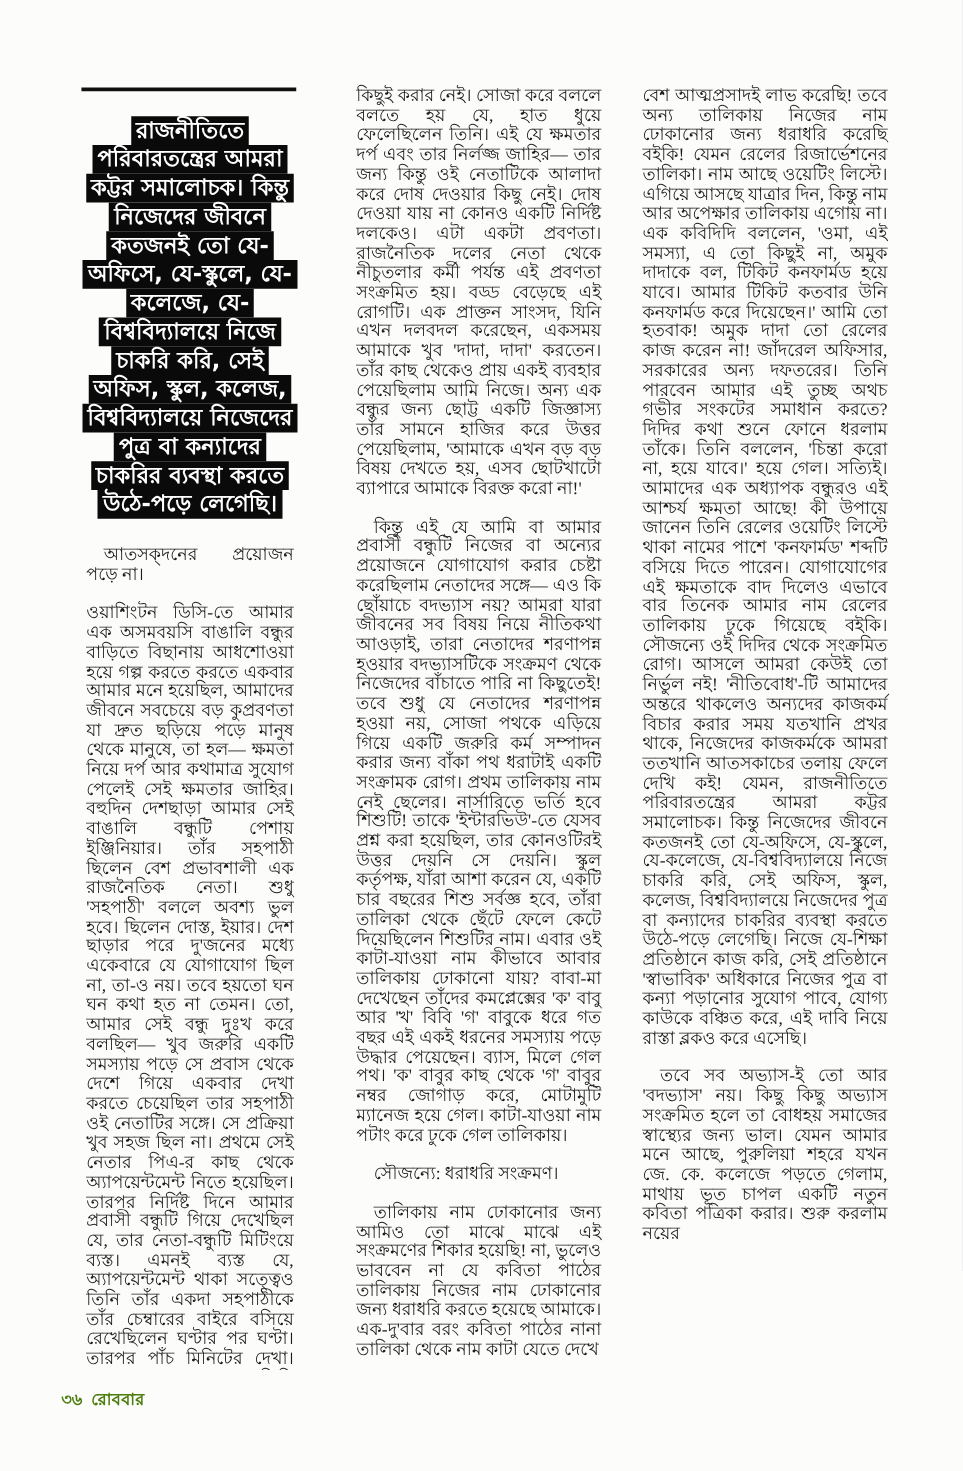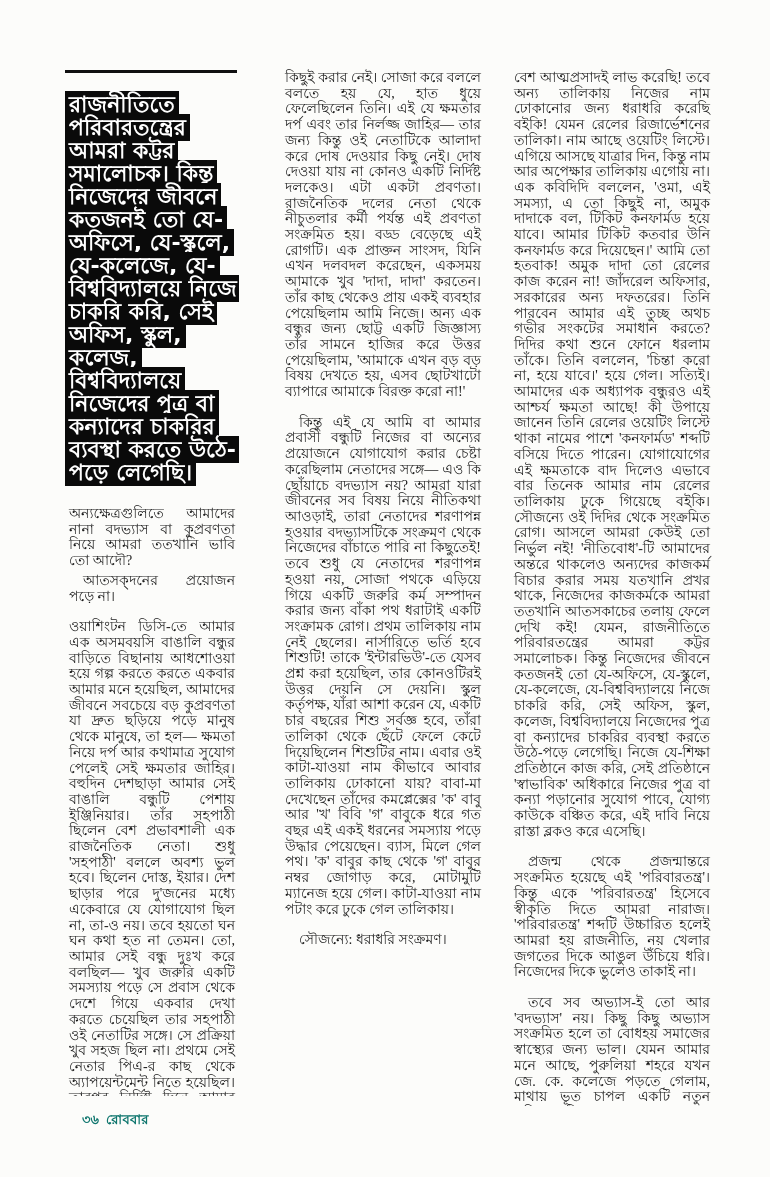--- a/index.html
+++ b/index.html
@@ -29,77 +29,76 @@
   .top-rule {
     width: 172px;
     height: 3px;
     background: #101010;
     margin: 4px 0 20px 0;
   }
 
   .pull-quote {
     font-family: "DejaVu Sans", "Liberation Sans", sans-serif;
     font-weight: bold;
-    font-size: 22px;
+    font-size: 18px;
     line-height: 23px;
     margin: 10px 0 22px 0;
-    text-align: left;
+    text-align: center;
   }
   .pull-quote .hl {
     background: #0a0a0a;
     color: #ffffff;
     padding: 1px 4px;
     -webkit-box-decoration-break: clone;
     box-decoration-break: clone;
   }
 
   .para {
     margin: 4px;
     font-size: 14px;
     line-height: 15.7px;
     text-align: justify;
   }
   .para.indent { text-indent: 14px; }
   .para.gap    { margin-top: 15px; }
 
   .page-footer {
     position: absolute;
-    left: 82px;
+    left: 49px;
     top: 1110px;
     font-family: "DejaVu Sans", "Liberation Sans", sans-serif;
     font-size: 13px;
-    color: #0f766e;
+    color: #4d7c0f;
   }
   .page-footer .page-num { font-weight: bold; margin-right: 7px; }
   .page-footer .mag-name { font-weight: bold; letter-spacing: 0.3px; }
 </style>
 </head>
 <body>
 
 <div class="page">
 
   <div class="col col-left">
     <div class="top-rule"></div>
 
     <p class="pull-quote"><span class="hl">রাজনীতিতে পরিবারতন্ত্রের আমরা কট্টর সমালোচক। কিন্তু নিজেদের জীবনে কতজনই তো যে-অফিসে, যে-স্কুলে, যে-কলেজে, যে-বিশ্ববিদ্যালয়ে নিজে চাকরি করি, সেই অফিস, স্কুল, কলেজ, বিশ্ববিদ্যালয়ে নিজেদের পুত্র বা কন্যাদের চাকরির ব্যবস্থা করতে উঠে-পড়ে লেগেছি।</span></p>
 
-    <p class="para">অন্যক্ষেত্রগুলিতে আমাদের নানা বদভ্যাস বা কুপ্রবণতা নিয়ে আমরা ততখানি ভাবি তো আদৌ?</p>
     <p class="para indent">আতসক্দনের প্রয়োজন পড়ে না।</p>
     <p class="para gap">ওয়াশিংটন ডিসি-তে আমার এক অসমবয়সি বাঙালি বন্ধুর বাড়িতে বিছানায় আধশোওয়া হয়ে গল্প করতে করতে একবার আমার মনে হয়েছিল, আমাদের জীবনে সবচেয়ে বড় কুপ্রবণতা যা দ্রুত ছড়িয়ে পড়ে মানুষ থেকে মানুষে, তা হল— ক্ষমতা নিয়ে দর্প আর কথামাত্র সুযোগ পেলেই সেই ক্ষমতার জাহির। বহুদিন দেশছাড়া আমার সেই বাঙালি বন্ধুটি পেশায় ইঞ্জিনিয়ার। তাঁর সহপাঠী ছিলেন বেশ প্রভাবশালী এক রাজনৈতিক নেতা। শুধু 'সহপাঠী' বললে অবশ্য ভুল হবে। ছিলেন দোস্ত, ইয়ার। দেশ ছাড়ার পরে দু'জনের মধ্যে একেবারে যে যোগাযোগ ছিল না, তা-ও নয়। তবে হয়তো ঘন ঘন কথা হত না তেমন। তো, আমার সেই বন্ধু দুঃখ করে বলছিল— খুব জরুরি একটি সমস্যায় পড়ে সে প্রবাস থেকে দেশে গিয়ে একবার দেখা করতে চেয়েছিল তার সহপাঠী ওই নেতাটির সঙ্গে। সে প্রক্রিয়া খুব সহজ ছিল না। প্রথমে সেই নেতার পিএ-র কাছ থেকে অ্যাপয়েন্টমেন্ট নিতে হয়েছিল। তারপর নির্দিষ্ট দিনে আমার প্রবাসী বন্ধুটি গিয়ে দেখেছিল যে, তার নেতা-বন্ধুটি মিটিংয়ে ব্যস্ত। এমনই ব্যস্ত যে, অ্যাপয়েন্টমেন্ট থাকা সত্ত্বেও তিনি তাঁর একদা সহপাঠীকে তাঁর চেম্বারের বাইরে বসিয়ে রেখেছিলেন ঘণ্টার পর ঘণ্টা। তারপর পাঁচ মিনিটের দেখা। এবং সে দেখাতেও তিনি জানিয়ে দিয়েছিলেন, যে-সমস্যাটি নিয়ে বন্ধুটি তাঁর কাছে এসেছে, সেই সমস্যাটি নিয়ে তাঁর</p>
   </div>
 
   <div class="col col-middle">
     <p class="para">কিছুই করার নেই। সোজা করে বললে বলতে হয় যে, হাত ধুয়ে ফেলেছিলেন তিনি। এই যে ক্ষমতার দর্প এবং তার নির্লজ্জ জাহির— তার জন্য কিন্তু ওই নেতাটিকে আলাদা করে দোষ দেওয়ার কিছু নেই। দোষ দেওয়া যায় না কোনও একটি নির্দিষ্ট দলকেও। এটা একটা প্রবণতা। রাজনৈতিক দলের নেতা থেকে নীচুতলার কর্মী পর্যন্ত এই প্রবণতা সংক্রমিত হয়। বড্ড বেড়েছে এই রোগটি। এক প্রাক্তন সাংসদ, যিনি এখন দলবদল করেছেন, একসময় আমাকে খুব 'দাদা, দাদা' করতেন। তাঁর কাছ থেকেও প্রায় একই ব্যবহার পেয়েছিলাম আমি নিজে। অন্য এক বন্ধুর জন্য ছোট্ট একটি জিজ্ঞাস্য তাঁর সামনে হাজির করে উত্তর পেয়েছিলাম, 'আমাকে এখন বড় বড় বিষয় দেখতে হয়, এসব ছোটখাটো ব্যাপারে আমাকে বিরক্ত করো না!'</p>
     <p class="para gap indent">কিন্তু এই যে আমি বা আমার প্রবাসী বন্ধুটি নিজের বা অন্যের প্রয়োজনে যোগাযোগ করার চেষ্টা করেছিলাম নেতাদের সঙ্গে— এও কি ছোঁয়াচে বদভ্যাস নয়? আমরা যারা জীবনের সব বিষয় নিয়ে নীতিকথা আওড়াই, তারা নেতাদের শরণাপন্ন হওয়ার বদভ্যাসটিকে সংক্রমণ থেকে নিজেদের বাঁচাতে পারি না কিছুতেই! তবে শুধু যে নেতাদের শরণাপন্ন হওয়া নয়, সোজা পথকে এড়িয়ে গিয়ে একটি জরুরি কর্ম সম্পাদন করার জন্য বাঁকা পথ ধরাটাই একটি সংক্রামক রোগ। প্রথম তালিকায় নাম নেই ছেলের। নার্সারিতে ভর্তি হবে শিশুটি! তাকে 'ইন্টারভিউ'-তে যেসব প্রশ্ন করা হয়েছিল, তার কোনওটিরই উত্তর দেয়নি সে দেয়নি। স্কুল কর্তৃপক্ষ, যাঁরা আশা করেন যে, একটি চার বছরের শিশু সর্বজ্ঞ হবে, তাঁরা তালিকা থেকে ছেঁটে ফেলে কেটে দিয়েছিলেন শিশুটির নাম। এবার ওই কাটা-যাওয়া নাম কীভাবে আবার তালিকায় ঢোকানো যায়? বাবা-মা দেখেছেন তাঁদের কমপ্লেক্সের 'ক' বাবু আর 'খ' বিবি 'গ' বাবুকে ধরে গত বছর এই একই ধরনের সমস্যায় পড়ে উদ্ধার পেয়েছেন। ব্যাস, মিলে গেল পথ। 'ক' বাবুর কাছ থেকে 'গ' বাবুর নম্বর জোগাড় করে, মোটামুটি ম্যানেজ হয়ে গেল। কাটা-যাওয়া নাম পটাং করে ঢুকে গেল তালিকায়।</p>
     <p class="para gap indent">সৌজন্যে: ধরাধরি সংক্রমণ।</p>
+    <p class="para gap indent">তালিকায় নাম ঢোকানোর জন্য আমিও তো মাঝে মাঝে এই সংক্রমণের শিকার হয়েছি! না, ভুলেও ভাববেন না যে কবিতা পাঠের তালিকায় নিজের নাম ঢোকানোর জন্য ধরাধরি করতে হয়েছে আমাকে। এক-দু'বার বরং কবিতা পাঠের নানা তালিকা থেকে নাম কাটা যেতে দেখে</p>
   </div>
 
   <div class="col col-right">
     <p class="para">বেশ আত্মপ্রসাদই লাভ করেছি! তবে অন্য তালিকায় নিজের নাম ঢোকানোর জন্য ধরাধরি করেছি বইকি! যেমন রেলের রিজার্ভেশনের তালিকা। নাম আছে ওয়েটিং লিস্টে। এগিয়ে আসছে যাত্রার দিন, কিন্তু নাম আর অপেক্ষার তালিকায় এগোয় না। এক কবিদিদি বললেন, 'ওমা, এই সমস্যা, এ তো কিছুই না, অমুক দাদাকে বল, টিকিট কনফার্মড হয়ে যাবে। আমার টিকিট কতবার উনি কনফার্মড করে দিয়েছেন।' আমি তো হতবাক! অমুক দাদা তো রেলের কাজ করেন না! জাঁদরেল অফিসার, সরকারের অন্য দফতরের। তিনি পারবেন আমার এই তুচ্ছ অথচ গভীর সংকটের সমাধান করতে? দিদির কথা শুনে ফোনে ধরলাম তাঁকে। তিনি বললেন, 'চিন্তা করো না, হয়ে যাবে।' হয়ে গেল। সত্যিই। আমাদের এক অধ্যাপক বন্ধুরও এই আশ্চর্য ক্ষমতা আছে! কী উপায়ে জানেন তিনি রেলের ওয়েটিং লিস্টে থাকা নামের পাশে 'কনফার্মড' শব্দটি বসিয়ে দিতে পারেন। যোগাযোগের এই ক্ষমতাকে বাদ দিলেও এভাবে বার তিনেক আমার নাম রেলের তালিকায় ঢুকে গিয়েছে বইকি। সৌজন্যে ওই দিদির থেকে সংক্রমিত রোগ। আসলে আমরা কেউই তো নির্ভুল নই! 'নীতিবোধ'-টি আমাদের অন্তরে থাকলেও অন্যদের কাজকর্ম বিচার করার সময় যতখানি প্রখর থাকে, নিজেদের কাজকর্মকে আমরা ততখানি আতসকাচের তলায় ফেলে দেখি কই! যেমন, রাজনীতিতে পরিবারতন্ত্রের আমরা কট্টর সমালোচক। কিন্তু নিজেদের জীবনে কতজনই তো যে-অফিসে, যে-স্কুলে, যে-কলেজে, যে-বিশ্ববিদ্যালয়ে নিজে চাকরি করি, সেই অফিস, স্কুল, কলেজ, বিশ্ববিদ্যালয়ে নিজেদের পুত্র বা কন্যাদের চাকরির ব্যবস্থা করতে উঠে-পড়ে লেগেছি। নিজে যে-শিক্ষা প্রতিষ্ঠানে কাজ করি, সেই প্রতিষ্ঠানে 'স্বাভাবিক' অধিকারে নিজের পুত্র বা কন্যা পড়ানোর সুযোগ পাবে, যোগ্য কাউকে বঞ্চিত করে, এই দাবি নিয়ে রাস্তা ব্লকও করে এসেছি।</p>
-    <p class="para gap indent">প্রজন্ম থেকে প্রজন্মান্তরে সংক্রমিত হয়েছে এই 'পরিবারতন্ত্র'। কিন্তু একে 'পরিবারতন্ত্র' হিসেবে স্বীকৃতি দিতে আমরা নারাজ। 'পরিবারতন্ত্র' শব্দটি উচ্চারিত হলেই আমরা হয় রাজনীতি, নয় খেলার জগতের দিকে আঙুল উঁচিয়ে ধরি। নিজেদের দিকে ভুলেও তাকাই না।</p>
     <p class="para gap indent">তবে সব অভ্যাস-ই তো আর 'বদভ্যাস' নয়। কিছু কিছু অভ্যাস সংক্রমিত হলে তা বোধহয় সমাজের স্বাস্থ্যের জন্য ভাল। যেমন আমার মনে আছে, পুরুলিয়া শহরে যখন জে. কে. কলেজে পড়তে গেলাম, মাথায় ভূত চাপল একটি নতুন কবিতা পত্রিকা করার। শুরু করলাম নয়ের</p>
   </div>
 
   <div class="page-footer">
     <span class="page-num">৩৬</span><span class="mag-name">রোববার</span>
   </div>
 
 </div>
 
 </body></html>

